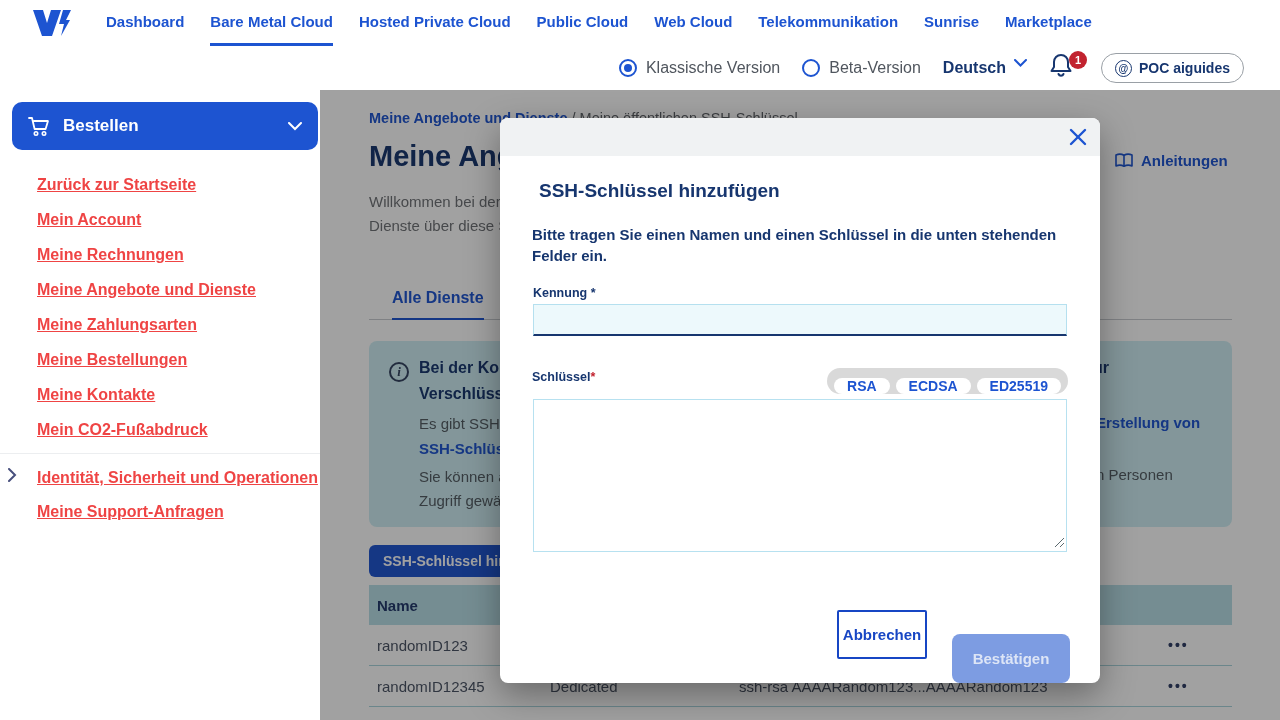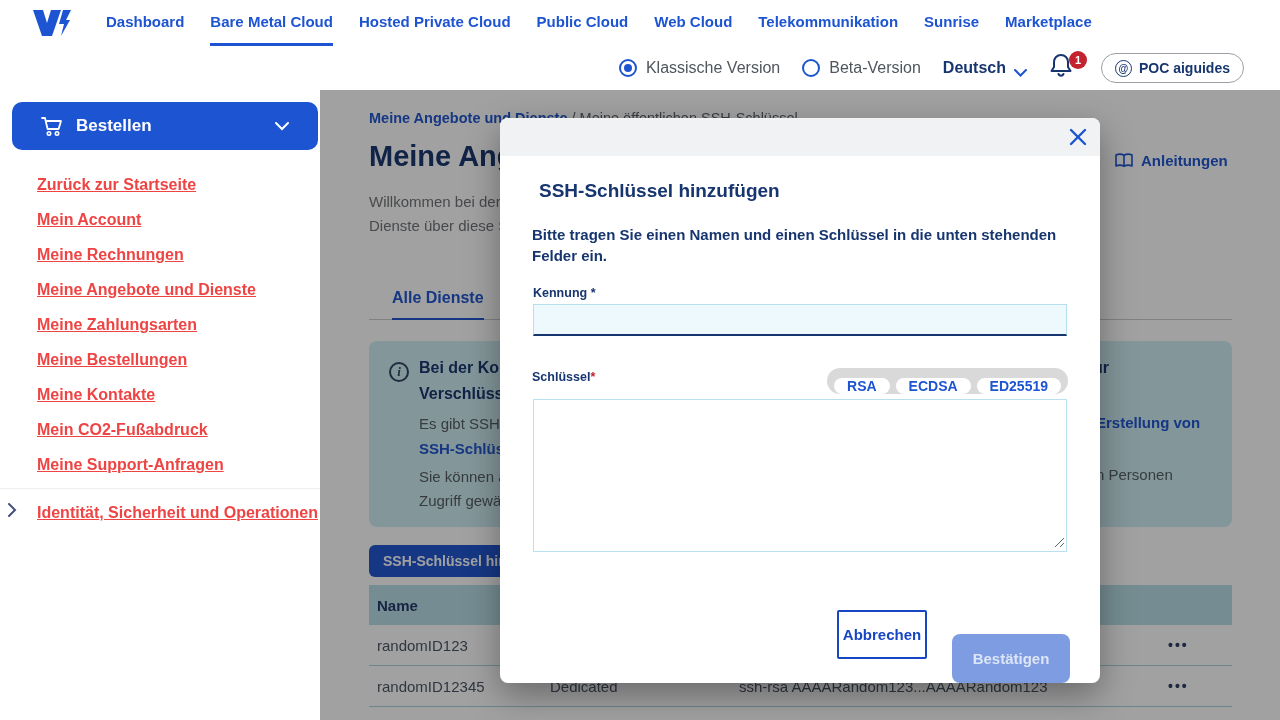--- a/index.html
+++ b/index.html
@@ -13,34 +13,34 @@
   .nav-items { display:flex; margin-left:32px; gap:26px; }
   .nav-item { height:46px; display:flex; align-items:center; font-size:15px; font-weight:700;
               color:#1d54d1; border-bottom:3px solid transparent; cursor:pointer; }
   .nav-item.active { border-bottom-color:#1d54d1; }
   .ctrl-row { position:absolute; top:46px; left:0; right:0; height:44px; display:flex; align-items:center;
               justify-content:flex-end; padding-right:36px; gap:22px; }
   .radio-opt { display:flex; align-items:center; gap:9px; font-size:16px; color:#50565e; cursor:pointer; }
   .radio { width:18px; height:18px; border:2px solid #1d54d1; border-radius:50%; position:relative; background:#fff; }
   .radio.checked::after { content:""; position:absolute; left:3px; top:3px; width:8px; height:8px;
               border-radius:50%; background:#1d54d1; }
-  .lang { display:flex; align-items:flex-end; gap:8px; font-size:16px; font-weight:700; color:#17366f; cursor:pointer; }
+  .lang { display:flex; align-items:flex-start; gap:8px; font-size:16px; font-weight:700; color:#17366f; cursor:pointer; }
   .bell-wrap { position:relative; width:30px; height:30px; cursor:pointer; }
   .badge { position:absolute; top:-2px; right:-8px; min-width:18px; height:18px; border-radius:9px;
            background:#c2232f; color:#fff; font-size:11px; font-weight:700; display:flex;
            align-items:center; justify-content:center; padding:0 4px; }
   .account-pill { display:flex; align-items:center; gap:7px; height:30px; padding:0 13px; border:1px solid #9aa0a6;
            border-radius:16px; color:#17366f; font-size:14px; font-weight:700; cursor:pointer; background:#fff; }
   .user-circ { width:17px; height:17px; border:1.6px solid #17366f; border-radius:50%; display:flex;
            align-items:center; justify-content:center; font-size:10px; font-weight:700; color:#17366f; }
 
   
   .sidebar { position:absolute; top:90px; left:0; width:320px; height:630px; background:#fff; z-index:3; }
   .order-btn { position:absolute; left:12px; top:12px; width:306px; height:48px; background:#1d54d1; border:none;
-           border-radius:10px; display:flex; align-items:center; padding:0 29px; cursor:pointer; }
+           border-radius:10px; display:flex; align-items:center; padding:0 16px; cursor:pointer; }
   .order-btn .lbl { color:#fff; font-size:17px; font-weight:700; margin-left:13px; }
   .order-btn .chev { margin-left:auto; }
   .side-menu { position:absolute; top:77px; left:0; right:0; }
   .side-item { height:35px; line-height:35px; padding-left:37px; font-size:16px; font-weight:700;
            color:#ef4444; cursor:pointer; white-space:nowrap;text-decoration:underline; }
   .side-item.identity { position:relative; margin-top:6px; padding-top:6px; height:41px;
            border-top:1px solid #eceef0; }
   .side-item.identity .chev-r { position:absolute; left:8px; top:14px; }
 
   
@@ -165,27 +165,27 @@
     </button>
     <div class="side-menu">
       <div class="side-item">Zurück zur Startseite</div>
       <div class="side-item">Mein Account</div>
       <div class="side-item">Meine Rechnungen</div>
       <div class="side-item">Meine Angebote und Dienste</div>
       <div class="side-item">Meine Zahlungsarten</div>
       <div class="side-item">Meine Bestellungen</div>
       <div class="side-item">Meine Kontakte</div>
       <div class="side-item">Mein CO2-Fußabdruck</div>
-      <div class="side-item">Meine Support-Anfragen</div>
       <div class="side-item identity">
         <svg class="chev-r" width="9" height="14" viewBox="0 0 9 14">
             <polyline points="1,1 7,7 1,13" fill="none" stroke="#474f7d" stroke-width="2" stroke-linecap="round"></polyline>
           </svg>
         <span>Identität, Sicherheit und Operationen</span>
       </div>
+      <div class="side-item">Meine Support-Anfragen</div>
     </div>
   </div>
 
   <div class="main">
     <div class="crumb">
       <a>Meine Angebote und Dienste</a>
       <span class="sep"> / </span>
       <span class="cur">Meine öffentlichen SSH-Schlüssel</span>
     </div>
     <div class="guides">

